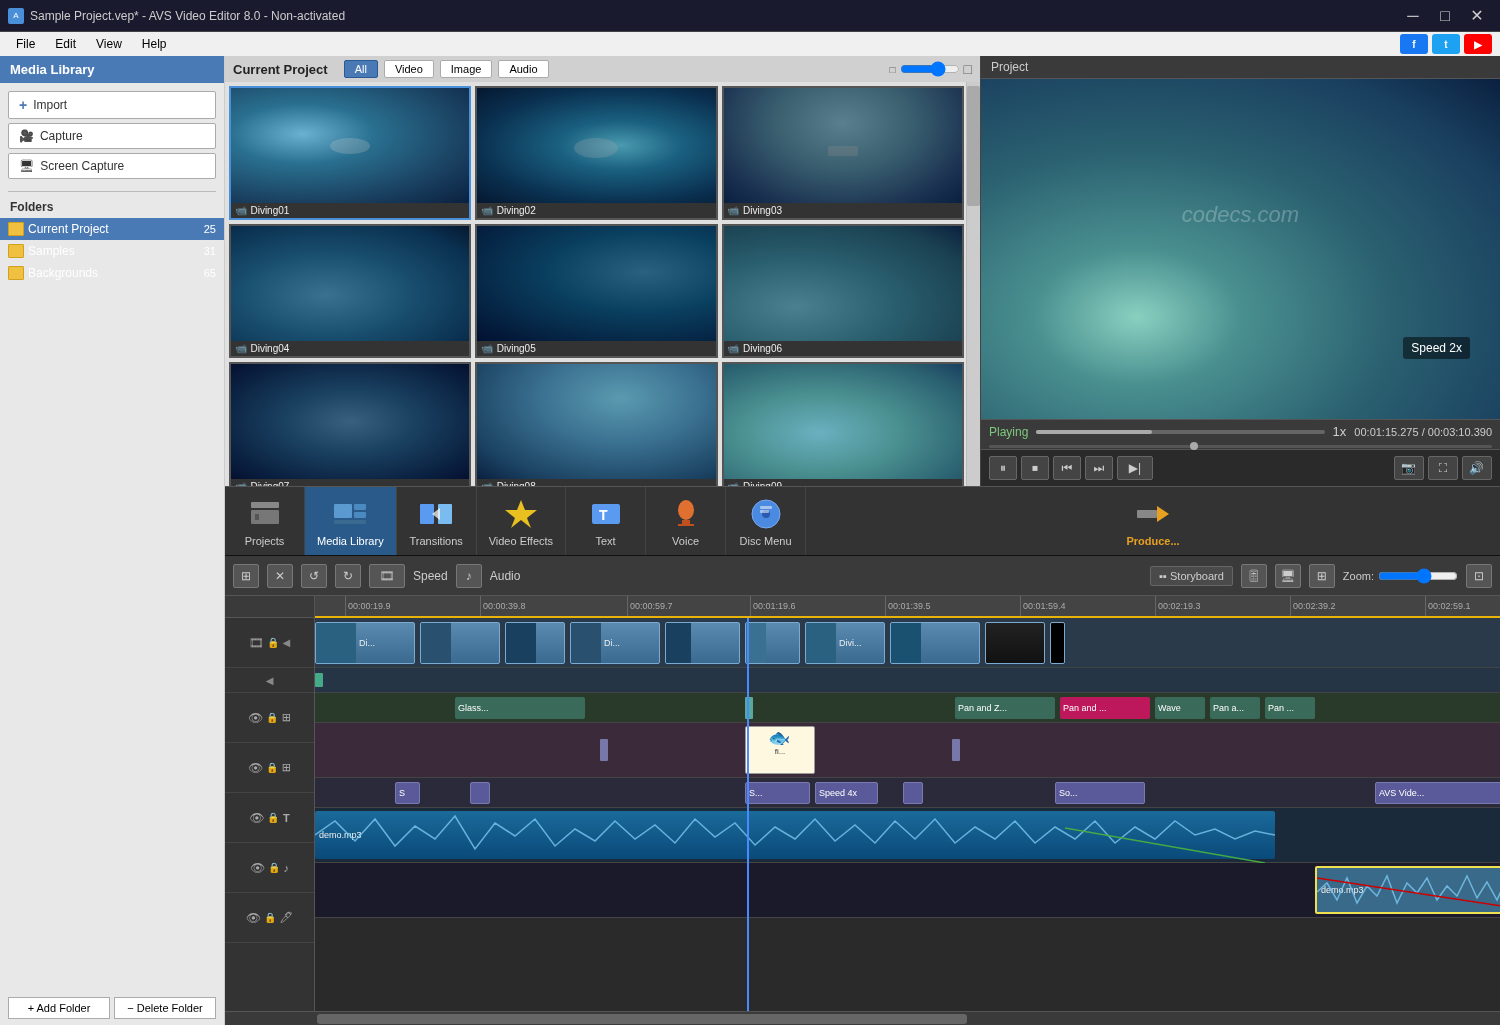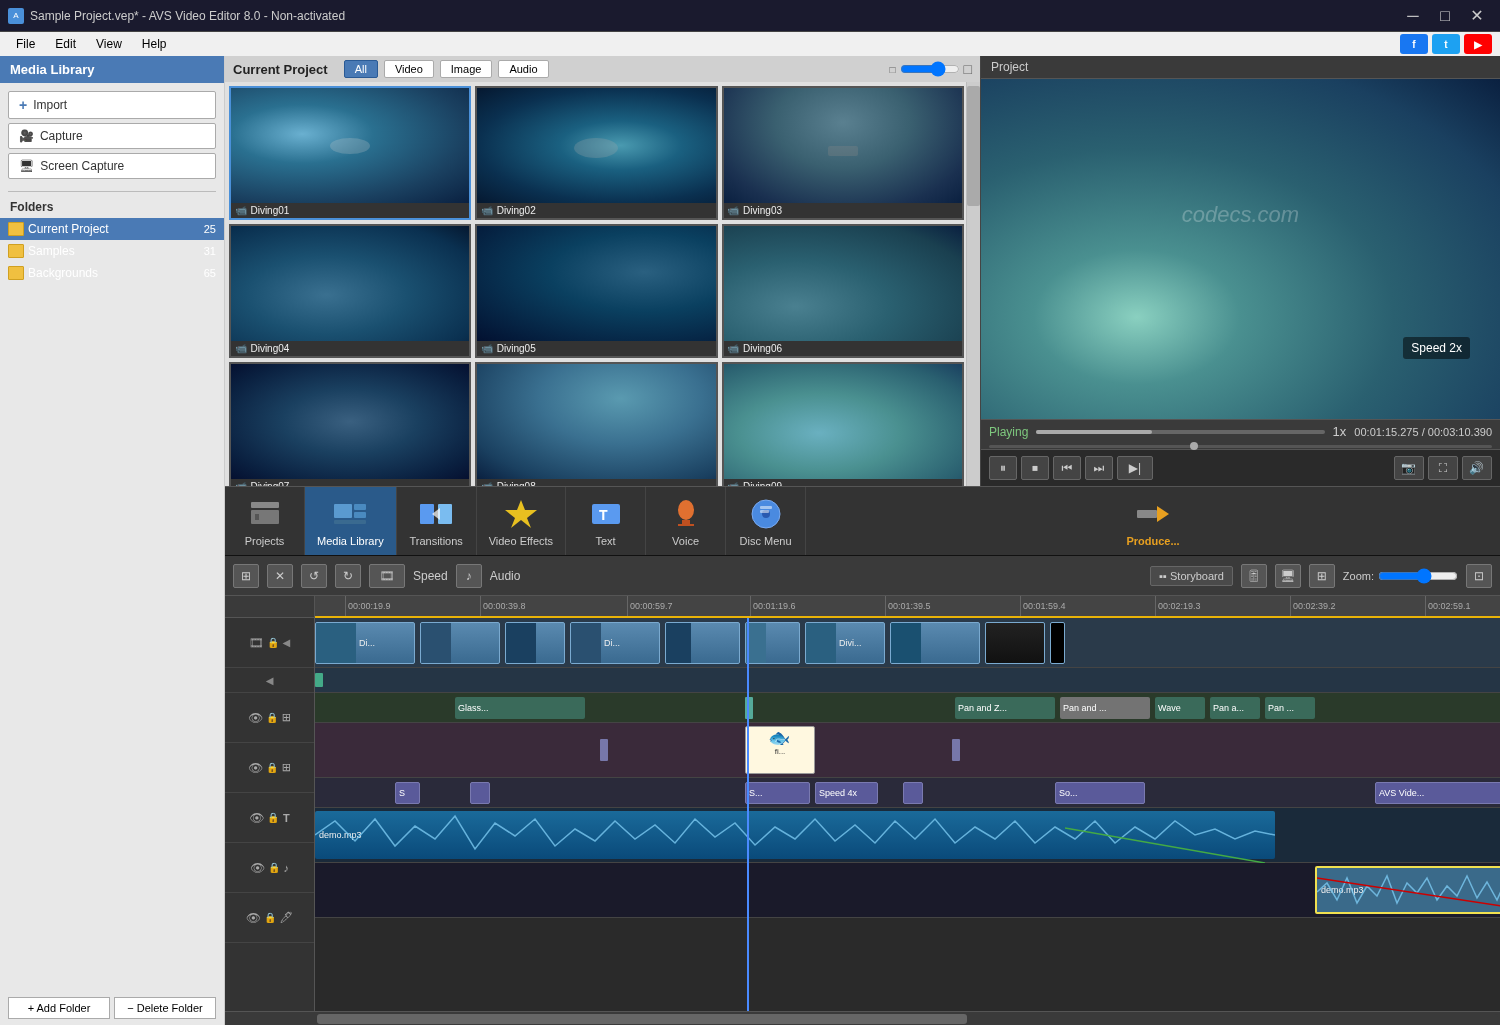--- a/index.html
+++ b/index.html
@@ -552,21 +552,21 @@
             </div>
 
             <div style="height:25px; background:#253545; border-bottom:1px solid #444; position:relative; display:flex; align-items:center;">
               <div style="position:absolute; left:0; width:8px; height:14px; background:#4a8; border-radius:1px;"></div>
             </div>
 
             <div class="effect-track">
               <div class="effect-clip" style="left:140px; width:130px; background:#3a6a5a;">Glass...</div>
               <div style="position:absolute; left:430px; width:8px; height:22px; background:#5a9; border-radius:1px;"></div>
               <div class="effect-clip" style="left:640px; width:100px; background:#3a6a5a;">Pan and Z...</div>
-              <div class="effect-clip" style="left:745px; width:90px; background:#737373;">Pan and ...</div>
+              <div class="effect-clip" style="left:745px; width:90px; background:#be185d;">Pan and ...</div>
               <div class="effect-clip" style="left:840px; width:50px; background:#3a6a5a;">Wave</div>
               <div class="effect-clip" style="left:895px; width:50px; background:#3a6a5a;">Pan a...</div>
               <div class="effect-clip" style="left:950px; width:50px; background:#3a6a5a;">Pan ...</div>
             </div>
 
             <div class="overlay-track">
               <div style="position:absolute; left:285px; width:8px; height:22px; background:#77a; border-radius:1px;"></div>
               <div class="overlay-clip" style="left:430px; width:70px; background:#fff8e0;">
                 <div style="font-size:18px; line-height:1; padding-top:2px;">🐟</div>
                 <span style="font-size:8px; color:#333;">fi...</span>

